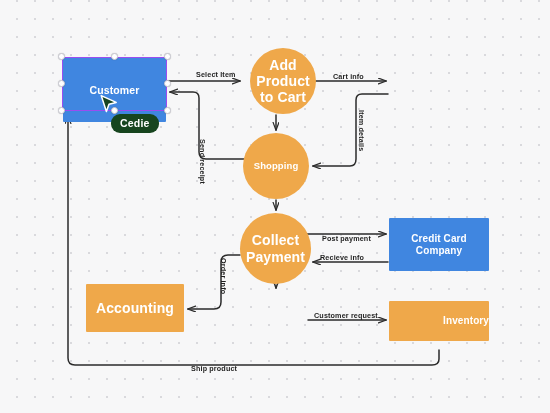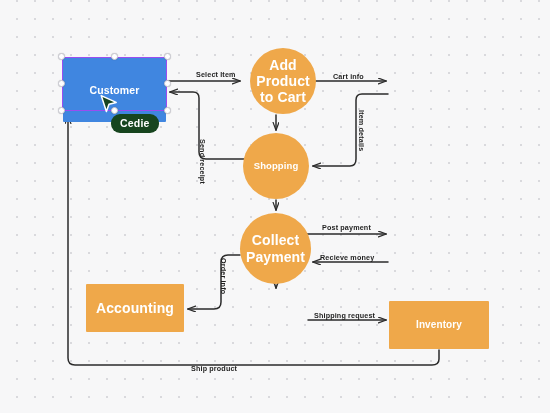--- a/index.html
+++ b/index.html
@@ -153,27 +153,27 @@
   </svg>
 
   <div class="edge-label" style="left:196px; top:70px;">Select Item</div>
 
   <div class="edge-label" style="left:333px; top:72px;">Cart info</div>
 
   <div class="edge-label vert" style="left:366px; top:110px;">Item details</div>
 
   <div class="edge-label vert" style="left:207px; top:139px;">Send receipt</div>
 
-  <div class="edge-label" style="left:322px; top:223px;">Post payment</div>
-
-  <div class="edge-label" style="left:320px; top:253px;">Recieve money</div>
+  <div class="edge-label" style="left:322px; top:234px;">Post payment</div>
+
+  <div class="edge-label" style="left:320px; top:253px;">Recieve info</div>
 
   <div class="edge-label vert" style="left:228px; top:258px;">Order info</div>
 
-  <div class="edge-label" style="left:314px; top:311px;">Shipping request</div>
+  <div class="edge-label" style="left:314px; top:311px;">Customer request</div>
 
   <div class="edge-label" style="left:155px; top:364px;margin-left:36px;">Ship product</div>
 
   <div class="node rect blue" style="left:63px; top:58px; width:103px; height:64px; font-size:10.5px;">
     <span class="node-label">Customer</span>
   </div>
 
   <div class="node circle orange" style="left:250px; top:48px; width:66px; height:66px; font-size:14px;">
     <span class="node-label">Add
 Product
@@ -183,27 +183,31 @@
 
   <div class="node circle orange" style="left:243px; top:133px; width:66px; height:66px; font-size:9.5px;">
     <span class="node-label">Shopping</span>
   </div>
 
   <div class="node circle orange" style="left:240px; top:213px; width:71px; height:71px; font-size:14px;">
     <span class="node-label">Collect
 Payment</span>
   </div>
 
+  <div class="node rect blue" style="left:389px; top:218px; width:100px; height:53px; font-size:10px;">
+    <span class="node-label">Credit Card
+Company</span>
+  </div>
 
   <div class="node rect orange" style="left:86px; top:284px; width:98px; height:48px; font-size:14px;">
     <span class="node-label">Accounting</span>
   </div>
 
 
-  <div class="node rect orange" style="left:389px; top:301px; width:100px; height:48px; font-size:10px;">
+  <div class="node rect orange" style="left:389px; top:301px; width:100px; height:40px; font-size:10px;justify-content:flex-end;">
     <span class="node-label">Inventory</span>
   </div>
 
   <div class="sel-frame" style="left:62px; top:57px; width:105px; height:54px;"></div>
   <div class="handle" style="left:58px;  top:53px;"></div>
   <div class="handle" style="left:111px; top:53px;"></div>
   <div class="handle" style="left:164px; top:53px;"></div>
   <div class="handle" style="left:58px;  top:80px;"></div>
   <div class="handle" style="left:164px; top:80px;"></div>
   <div class="handle" style="left:58px;  top:107px;"></div>

